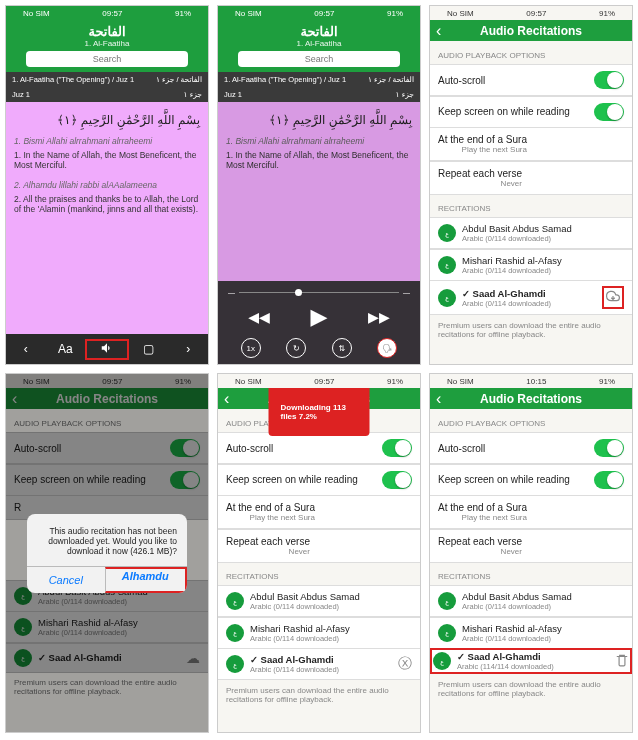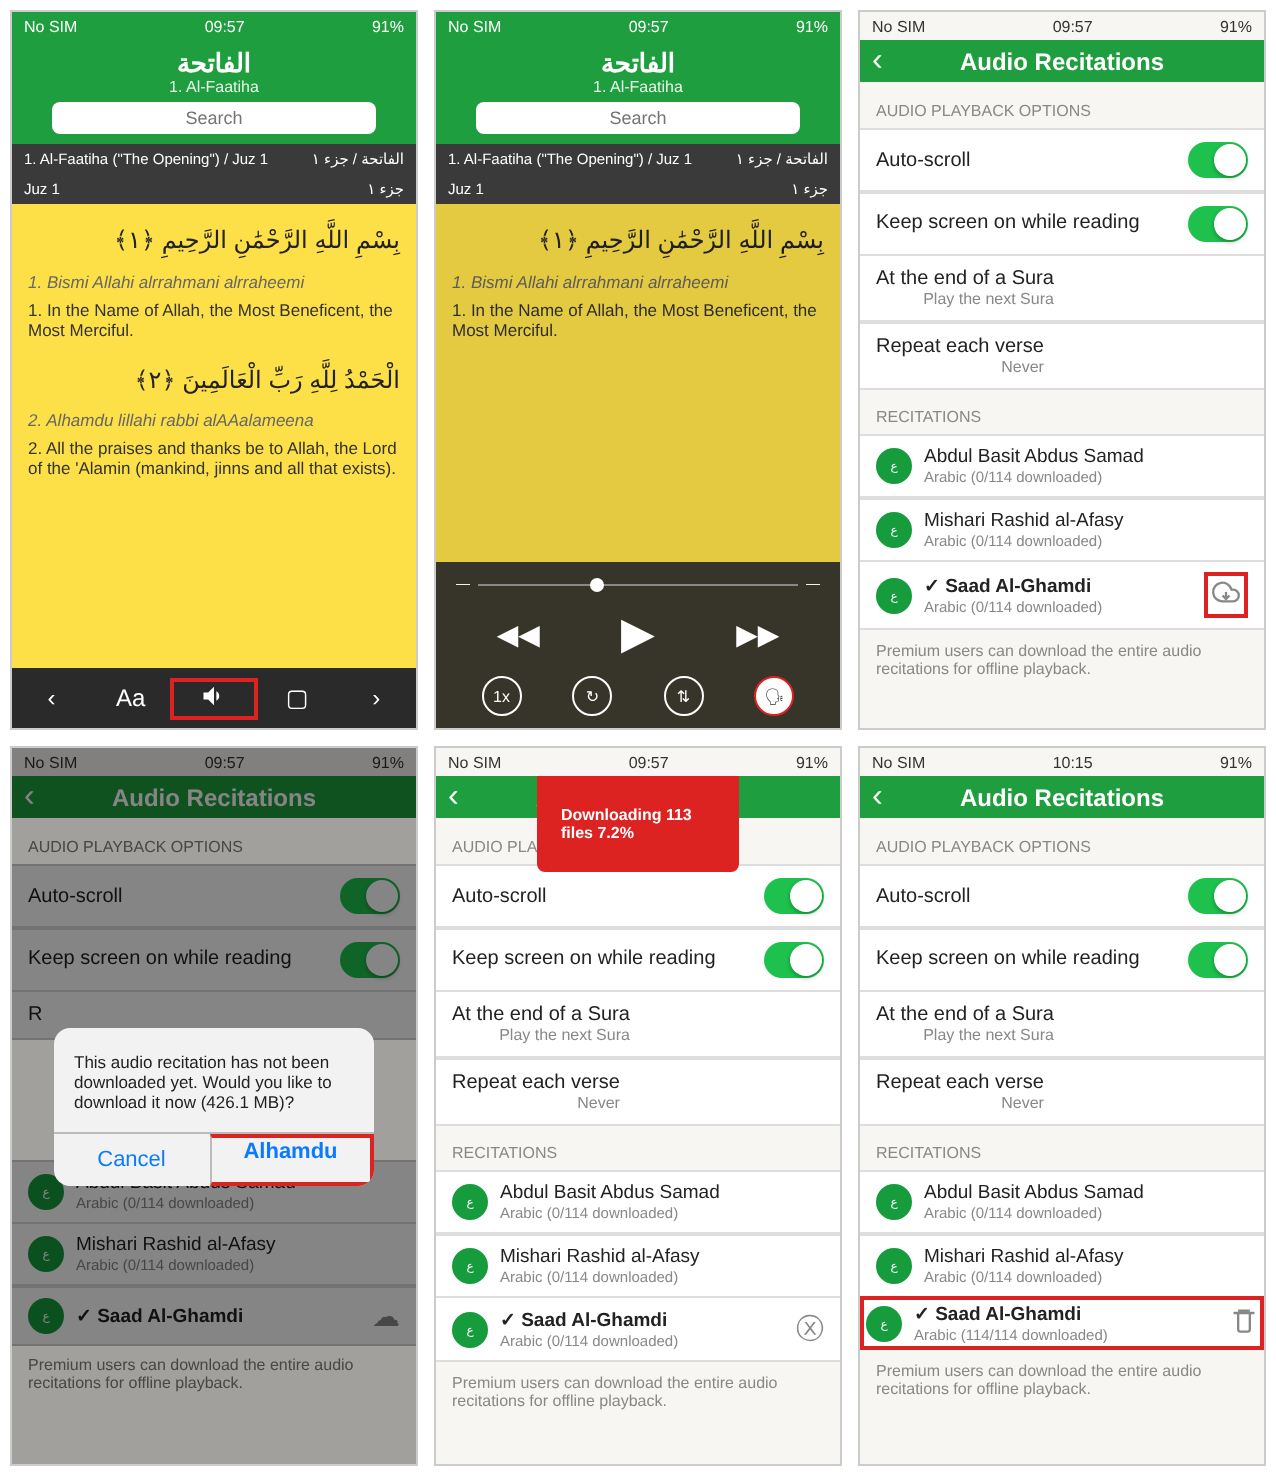--- a/index.html
+++ b/index.html
@@ -1,29 +1,29 @@
 <!DOCTYPE html>
 <html><head>
 <meta charset="utf-8">
 <style>
   * { box-sizing: border-box; margin: 0; padding: 0; }
   body { background: #fff; font-family: -apple-system, Helvetica, Arial, sans-serif; }
   .grid { display: grid; grid-template-columns: repeat(3, 1fr); gap: 8px; width: 638px; padding: 5px; }
   .phone { width: 204px; height: 360px; border: 1px solid #ccc; background: #f7f6f2; position: relative; overflow: hidden; display: flex; flex-direction: column; font-size: 9px; }
-  .statusbar { display: flex; justify-content: space-between; align-items: center; padding: 2px 6px; font-size: 8px; height: 14px; }
+  .statusbar { display: flex; justify-content: space-between; align-items: center; padding: 2px 17px; font-size: 8px; height: 14px; }
   .sb-green { background: #1e9e3e; color: #fff; }
   .sb-light { background: #f7f6f2; color: #333; }
   .header-green { background: #1e9e3e; color: #fff; text-align: center; padding: 4px 0 3px; position: relative; }
   .header-green .title { font-size: 13px; font-weight: 600; }
   .header-green .subtitle { font-size: 8px; opacity: 0.9; }
   .back-chevron { position: absolute; left: 6px; top: 50%; transform: translateY(-50%); font-size: 16px; color: #fff; }
   .searchbar { background: #1e9e3e; padding: 0 20px 5px; }
   .searchbar input { width: 100%; border-radius: 4px; border: none; padding: 3px 6px; font-size: 9px; text-align: center; background: #fff; color: #888; }
   .meta-row { background: #3a3a3a; color: #fff; padding: 3px 6px; font-size: 7.5px; display: flex; justify-content: space-between; }
-  .content { flex: 1; background: #fde047; padding: 8px; overflow: hidden; color: #333; }
+  .content { flex: 1; background: #f0abfc; padding: 8px; overflow: hidden; color: #333; }
   .arabic { direction: rtl; font-size: 12px; line-height: 1.8; margin-bottom: 4px; color: #222; }
   .translit { font-style: italic; color: #666; font-size: 8.5px; margin-bottom: 4px; }
   .translation { color: #333; font-size: 8.5px; margin-bottom: 10px; }
   .toolbar { background: #2a2a2a; display: flex; align-items: center; justify-content: space-around; height: 30px; color: #fff; }
   .toolbar .item { flex: 1; text-align: center; font-size: 12px; }
   .hl { border: 2px solid #d22; }
   .player-overlay { position: absolute; bottom: 0; left: 0; right: 0; background: rgba(40,40,40,0.92); color: #fff; padding: 8px 10px 6px; }
   .progress { display: flex; align-items: center; gap: 4px; font-size: 7px; margin-bottom: 8px; }
   .progress-line { flex: 1; height: 1px; background: #888; position: relative; }
   .progress-dot { position: absolute; left: 35%; top: -3px; width: 7px; height: 7px; background: #fff; border-radius: 50%; }
@@ -42,22 +42,22 @@
   .toggle::after { content: ''; position: absolute; right: 1px; top: 1px; width: 16px; height: 16px; background: #fff; border-radius: 50%; box-shadow: 0 1px 2px rgba(0,0,0,0.3); }
   .footer-note { font-size: 8px; color: #888; padding: 6px 8px; }
   .reciter-row { background: #fff; border-top: 0.5px solid #ddd; border-bottom: 0.5px solid #ddd; padding: 5px 8px; display: flex; align-items: center; gap: 6px; margin-bottom: -0.5px; }
   .flag { width: 18px; height: 18px; border-radius: 50%; background: #169c3c; color: #fff; display: flex; align-items: center; justify-content: center; font-size: 6px; }
   .reciter-info { flex: 1; }
   .reciter-name { font-size: 9.5px; color: #222; }
   .reciter-sub { font-size: 7.5px; color: #888; }
   .cloud-icon { font-size: 14px; color: #888; }
   .alert-backdrop { position: absolute; inset: 0; background: rgba(0,0,0,0.35); display: flex; align-items: center; justify-content: center; }
   .alert { background: #f2f2f2; border-radius: 8px; width: 160px; overflow: hidden; }
-  .alert-msg { font-size: 8.5px; text-align: left; padding: 12px 10px 10px; color: #222; }
-  .alert-btns { display: flex; border-top: 0.5px solid #bbb; }
+  .alert-msg { font-size: 8.5px; text-align: right; padding: 12px 10px 10px; color: #222; }
+  .alert-btns { display: flex; border-top: 0.5px solid #bbb; font-style: italic; }
   .alert-btn { flex: 1; text-align: center; padding: 7px 0; font-size: 11px; color: #0a7aff; }
   .alert-btn + .alert-btn { border-left: 0.5px solid #bbb; }
   .dl-banner { position: absolute; top: 14px; left: 50%; transform: translateX(-50%); background: #d22; color: #fff; font-size: 8px; font-weight: 600; padding: 13px 10px; border-radius: 0 0 4px 4px; z-index: 5; }
   .hl-box { border: 2px solid #d22; padding: 1px; }
 </style>
 </head>
 <body>
 
 <div class="grid">
 
@@ -79,21 +79,20 @@
         <span>الفاتحة / جزء ١</span>
   </div>
   <div class="meta-row">
     <span>Juz 1</span>
         <span>جزء ١</span>
   </div>
   <div class="content">
     <div class="arabic">بِسْمِ اللَّهِ الرَّحْمَٰنِ الرَّحِيمِ ﴿١﴾</div>
     <div class="translit">1. Bismi Allahi alrrahmani alrraheemi</div>
     <div class="translation">1. In the Name of Allah, the Most Beneficent, the Most Merciful.</div>
-    <div class="arabic">الْحَمْدُ لِلَّهِ رَبِّ الْعَالَمِينَ ﴿٢﴾</div>
     <div class="translit">2. Alhamdu lillahi rabbi alAAalameena</div>
     <div class="translation">2. All the praises and thanks be to Allah, the Lord of the 'Alamin (mankind, jinns and all that exists).</div>
   </div>
   <div class="toolbar">
     <div class="item">‹</div>
     <div class="item">Aa</div>
     <div class="item hl">
       <svg width="16" height="14" viewBox="0 0 24 24" fill="#fff">
             <path d="M3 9v6h4l5 5V4L7 9H3zm13.5 3a4.5 4.5 0 00-2.5-4v8a4.5 4.5 0 002.5-4z"></path>
           </svg>

